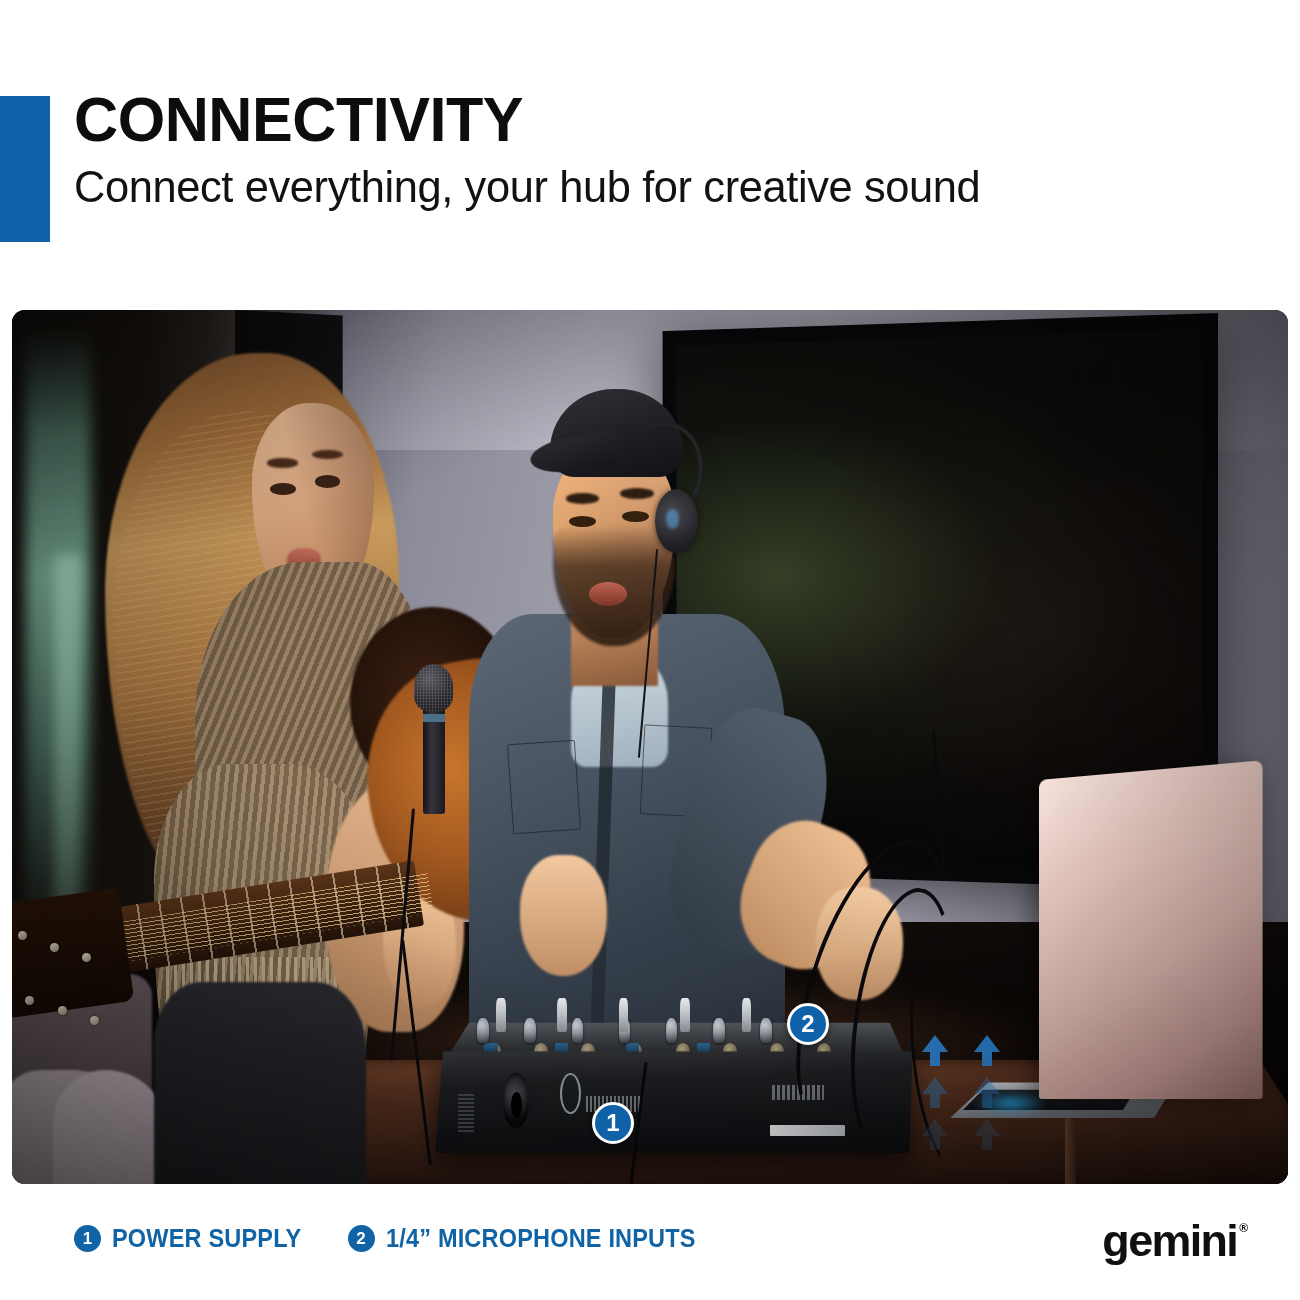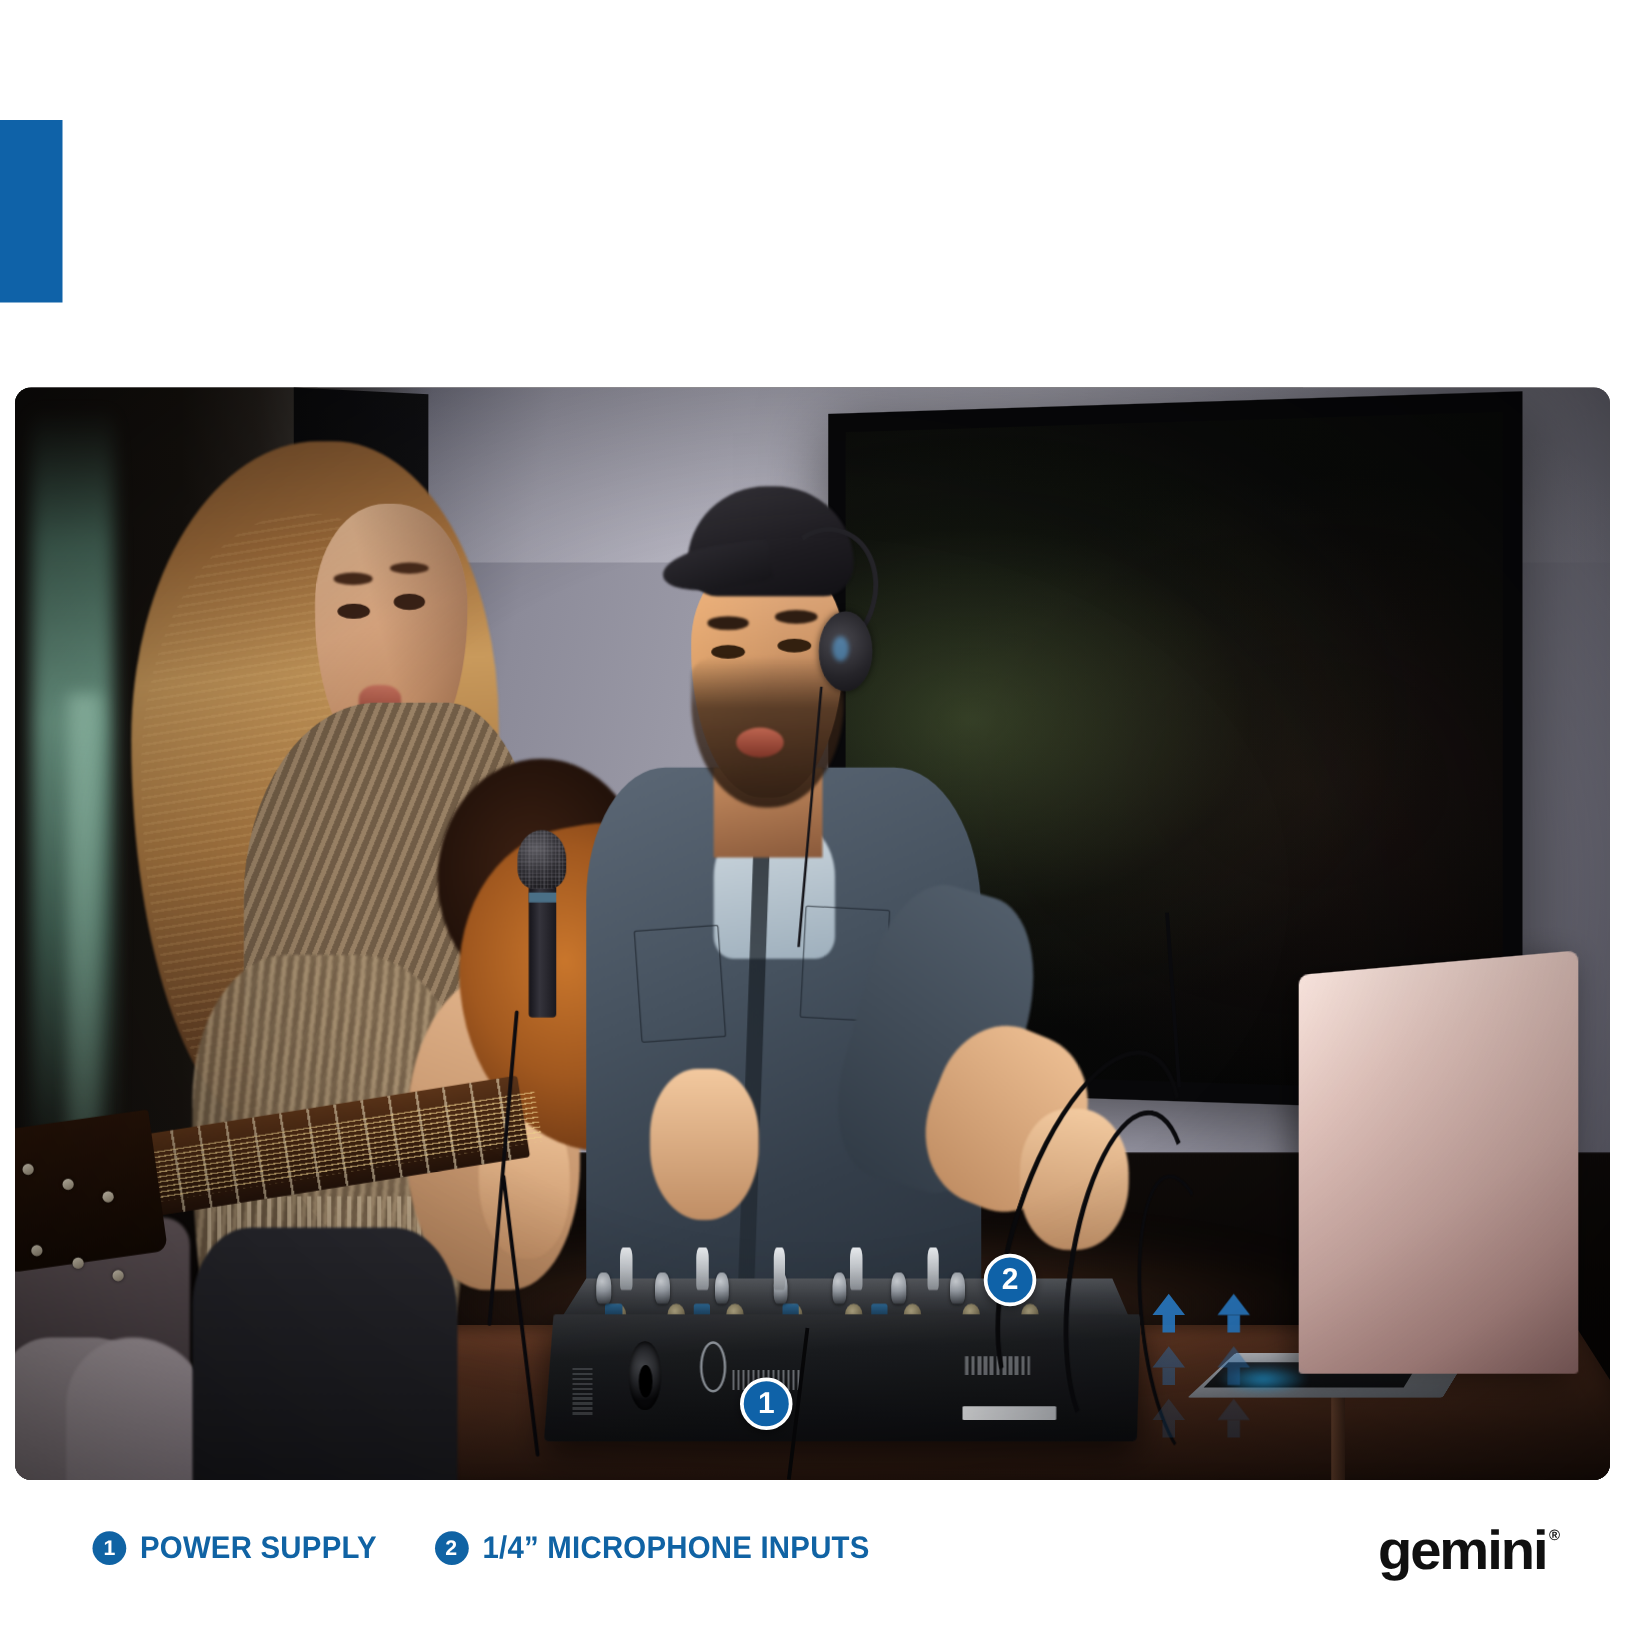--- a/index.html
+++ b/index.html
@@ -956,20 +956,24 @@
     color: #101010;
     margin-left: 2px;
     margin-top: 2px;
   }
 </style>
 </head>
 <body>
 
 <div class="header">
   <div class="accent-bar"></div>
+  <div class="title-block">
+    <h1 class="page-title">CONNECTIVITY</h1>
+    <p class="page-subtitle">Connect everything, your hub for creative sound</p>
+  </div>
 </div>
 
 <div class="photo-frame">
   <div class="photo-stage">
 
     <div class="wall"></div>
     <div class="wall-left-dark"></div>
     <div class="ceiling-glow"></div>
     <div class="green-window"></div>
     <div class="green-window-2"></div>

